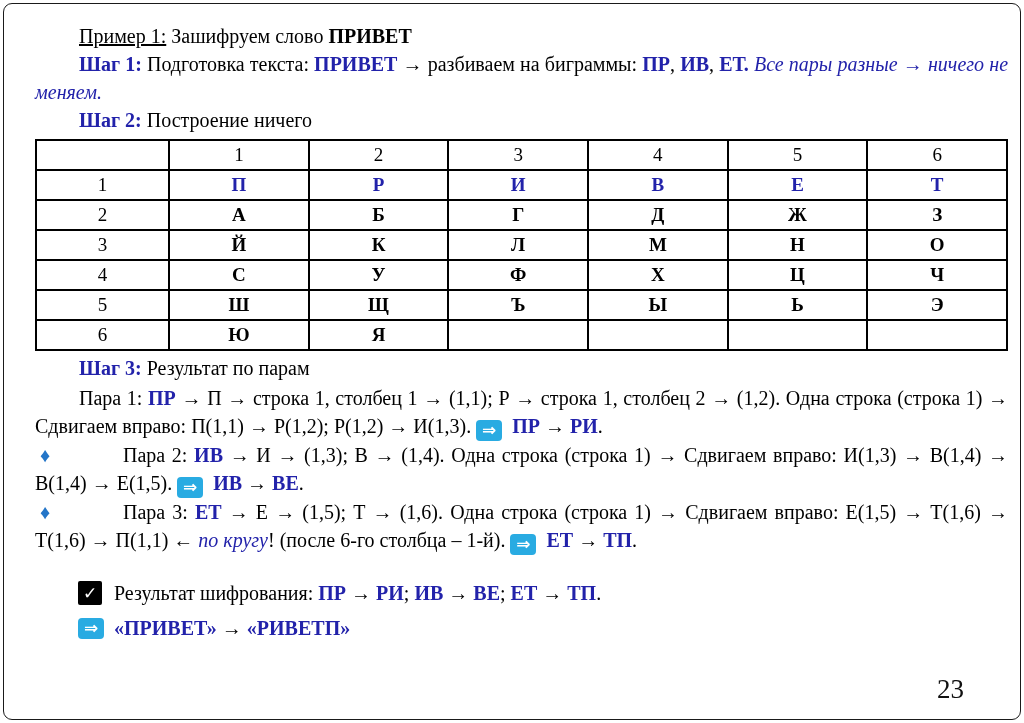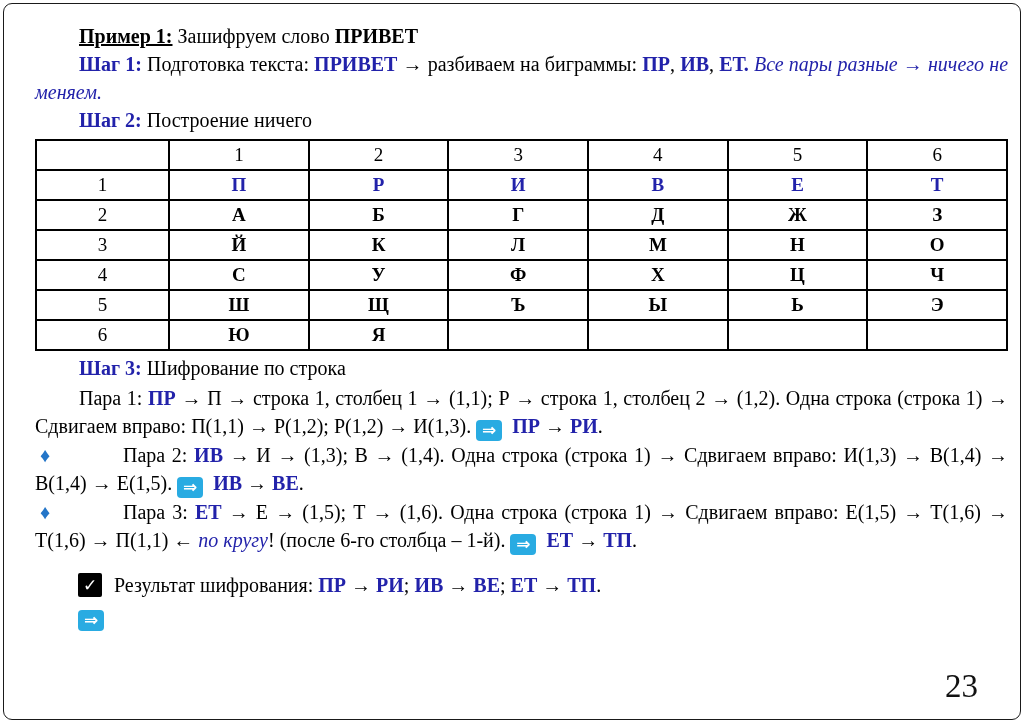--- a/index.html
+++ b/index.html
@@ -16,21 +16,21 @@
     position:absolute; left:35px; top:22px; width:973px;
     font-size:20px; line-height:28px;
   }
   p { margin:0; }
   .indent { text-indent:44px; }
   .just { text-align:justify; }
 
   .run { white-space:pre-wrap; }
   .plain { color:#000000; }
   .bold { font-weight:bold; }
-  .bold-underline { font-weight:bold; text-decoration:underline; }
+  .bold-underline { font-weight:normal; text-decoration:underline; }
   .blue-bold { color:#2222aa; font-weight:bold; }
   .blue-italic { color:#2222aa; font-style:italic; }
 
   .cyan-icon {
     display:inline-block; width:26px; height:21px; background:#29abe2;
     border-radius:4px; color:#fff; text-align:center; line-height:21px;
     font-size:17px; font-weight:bold; vertical-align:-3px;
     font-family:"DejaVu Sans", sans-serif; text-indent:0;
   }
   .cyan-icon::before { content:"\21D2"; }
@@ -47,34 +47,34 @@
   tr.hl td { color:#2222aa; }
 
   .pair { position:relative; }
   .pair .diamond {
     position:absolute; left:5px; top:0; color:#2375c8; font-size:20px;
     text-indent:0; line-height:28px;
   }
   .pair .diamond::before { content:"\2666"; }
   .pair-indent { text-indent:88px; }
 
-  .result { position:relative; padding-left:79px; margin-top:16px; }
+  .result { position:relative; padding-left:79px; margin-top:24px; }
   .checkbox {
     position:absolute; left:43px; top:2px; width:24px; height:24px;
     background:#000; border-radius:2px; color:#fff; text-align:center;
     line-height:24px; font-size:17px; font-weight:bold;
     font-family:"DejaVu Sans", sans-serif;
   }
   .checkbox::before { content:"\2713"; }
 
   .final { position:relative; padding-left:79px; margin-top:7px; }
   .final .lead-icon { position:absolute; left:43px; top:4px; }
 
   .page-number {
-    position:absolute; right:46px; bottom:18px; font-size:33px; color:#111;
+    position:absolute; right:60px; bottom:18px; font-size:27px; color:#111;
   }
 </style>
 </head>
 <body>
 
 <div class="frame"></div>
 
 <div class="content">
 
   <p class="indent"><span class="run bold-underline">Пример 1:</span><span class="run plain"> Зашифруем слово </span><span class="run bold">ПРИВЕТ</span></p>
@@ -153,35 +153,35 @@
       <td>Ю</td>
       <td>Я</td>
       <td></td>
       <td></td>
       <td></td>
       <td></td>
     </tr>
   </tbody>
     </table>
 
-  <p class="indent"><span class="run blue-bold">Шаг 3:</span><span class="run plain"> Шифрование по строка</span></p>
+  <p class="indent"><span class="run blue-bold">Шаг 3:</span><span class="run plain"> Результат по парам</span></p>
 
   <p class="indent just" style="margin-top:2px;"><span class="run plain">Пара 1: </span><span class="run blue-bold">ПР</span><span class="run plain"> → П → строка 1, столбец 1 → (1,1); Р → строка 1, столбец 2 → (1,2). Одна строка (строка 1) → Сдвигаем вправо: П(1,1) → Р(1,2); Р(1,2) → И(1,3). </span><span class="run cyan-icon"></span><span class="run plain">  </span><span class="run blue-bold">ПР</span><span class="run plain"> → </span><span class="run blue-bold">РИ</span><span class="run plain">.</span></p>
 
   <p class="pair pair-indent just">
     <span class="diamond"></span><span><span class="run plain">Пара 2: </span><span class="run blue-bold">ИВ</span><span class="run plain"> → И → (1,3); В → (1,4). Одна строка (строка 1) → Сдвигаем вправо: И(1,3) → В(1,4) → В(1,4) → Е(1,5). </span><span class="run cyan-icon"></span><span class="run plain">  </span><span class="run blue-bold">ИВ</span><span class="run plain"> → </span><span class="run blue-bold">ВЕ</span><span class="run plain">.</span></span>
   </p>
 
   <p class="pair pair-indent just">
     <span class="diamond"></span><span><span class="run plain">Пара 3: </span><span class="run blue-bold">ЕТ</span><span class="run plain"> → Е → (1,5); Т → (1,6). Одна строка (строка 1) → Сдвигаем вправо: Е(1,5) → Т(1,6) → Т(1,6) → П(1,1) ← </span><span class="run blue-italic">по кругу</span><span class="run plain">! (после 6-го столбца – 1-й). </span><span class="run cyan-icon"></span><span class="run plain">  </span><span class="run blue-bold">ЕТ</span><span class="run plain"> → </span><span class="run blue-bold">ТП</span><span class="run plain">.</span></span>
   </p>
 
   <p class="result">
     <span class="checkbox"></span><span><span class="run plain">Результат шифрования: </span><span class="run blue-bold">ПР</span><span class="run plain"> → </span><span class="run blue-bold">РИ</span><span class="run plain">; </span><span class="run blue-bold">ИВ</span><span class="run plain"> → </span><span class="run blue-bold">ВЕ</span><span class="run plain">; </span><span class="run blue-bold">ЕТ</span><span class="run plain"> → </span><span class="run blue-bold">ТП</span><span class="run plain">.</span></span>
   </p>
 
   <p class="final">
-    <span class="cyan-icon lead-icon"></span>
+    <span class="cyan-icon lead-icon"></span><span><span class="run blue-bold">«ПРИВЕТ»</span><span class="run plain"> → </span><span class="run blue-bold">«РИВЕТП»</span></span>
   </p>
 
 </div>
 
 <div class="page-number">23</div>
 
 </body></html>

